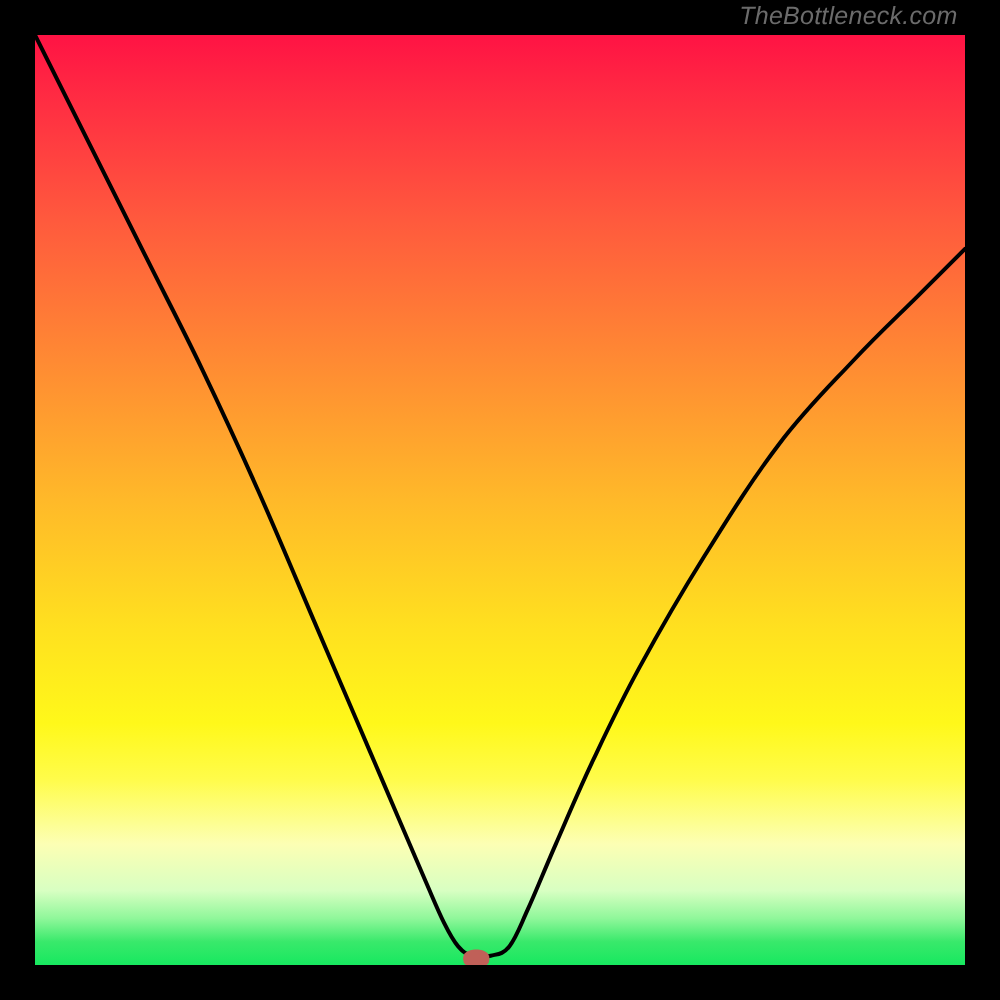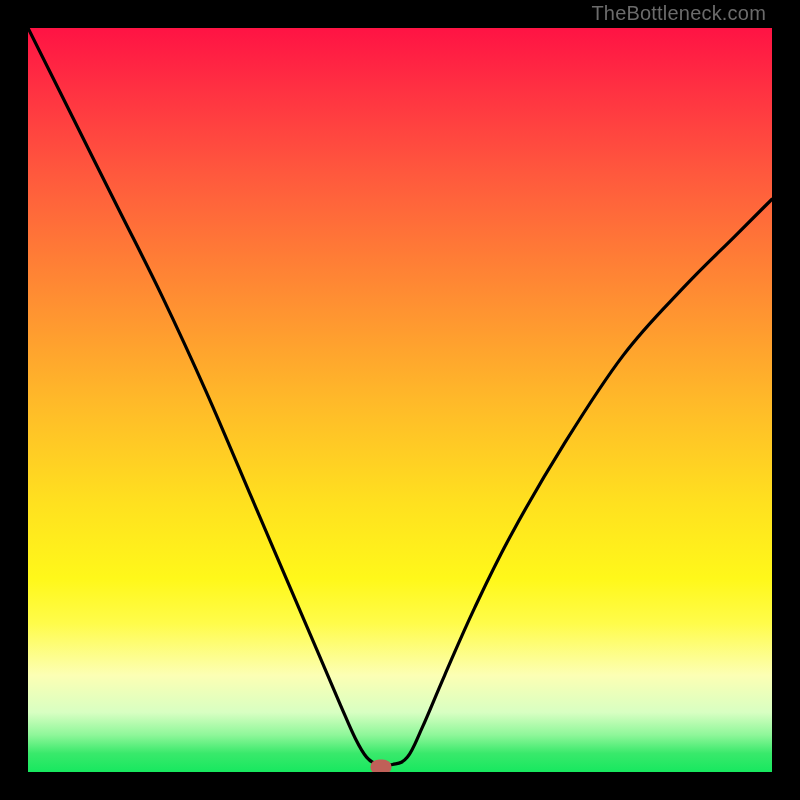--- a/index.html
+++ b/index.html
@@ -9,20 +9,21 @@
     height: 800px;
     background: #000;
     overflow: hidden;
     font-family: Arial, Helvetica, sans-serif;
   }
   .outer {
     position: relative;
     width: 800px;
     height: 800px;
     background: #000;
+    font-style: italic;
   }
   .plot {
     position: absolute;
     left: 28px;
     top: 28px;
     width: 744px;
     height: 744px;
     overflow: hidden;
   }
   .gradient {

